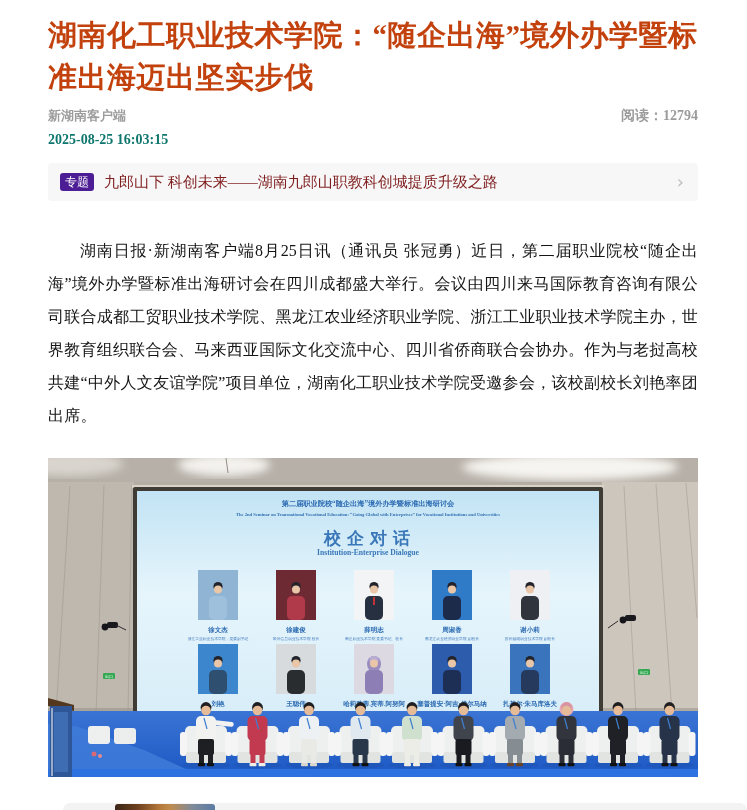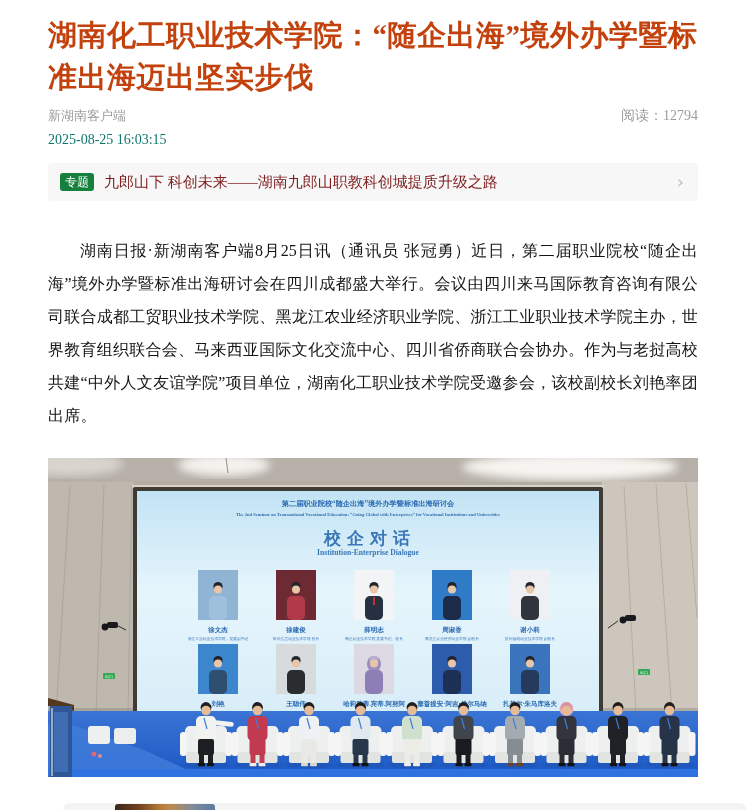--- a/index.html
+++ b/index.html
@@ -1,27 +1,27 @@
 <!DOCTYPE html>
 <html><head>
 <meta charset="utf-8">
 <style>
   html,body{margin:0;padding:0;width:747px;height:810px;overflow:hidden;background:#fff;
     font-family:"Liberation Serif",serif;position:relative;}
   .content{padding:0 49px 0 48px;position:relative;}
   h1.title{margin:14px 0 0;font-size:29px;line-height:42px;font-weight:bold;color:#c2410c;
     letter-spacing:0.5px;}
-  .meta{display:flex;justify-content:space-between;align-items:flex-start;margin-top:9px;}
+  .meta{display:flex;justify-content:space-between;align-items:flex-start;margin-top:9px;font-weight:bold;}
   .meta-left{display:flex;flex-direction:column;}
   .source{font-size:13px;color:#9c9c9c;}
   .datetime{font-size:14px;color:#0f766e;margin-top:7px;}
   .reads{font-size:14px;color:#9c9c9c;text-align:center;}
   .topic-bar{margin-top:15px;height:38px;background:#f7f7f8;border-radius:4px;
     display:flex;align-items:center;padding:0 14px 0 12px;cursor:pointer;}
-  .topic-badge{background:#15803d;color:#fff;font-size:12px;line-height:12px;
+  .topic-badge{background:#4c1d95;color:#fff;font-size:12px;line-height:12px;
     padding:3px 5px;border-radius:3px;flex:none;font-family:"Liberation Sans",sans-serif;}
   .topic-label{font-size:15px;color:#7f1d1d;margin-left:10px;white-space:nowrap;overflow:hidden;}
   .topic-chevron{margin-left:auto;color:#bfbfbf;font-size:18px;line-height:18px;
     font-family:"DejaVu Sans",sans-serif;}
   .body-text{margin:33px 0 0;font-size:16px;line-height:33px;color:#151515;
     text-align:justify;text-indent:2em;letter-spacing:0.2px;}
   figure.article-image{margin:26px 0 0;width:538px;height:319px;position:relative;
     cursor:pointer;}
   svg text{font-family:"Liberation Serif",serif;}
   .next-strip{position:absolute;left:63px;right:0;top:803px;height:7px;

